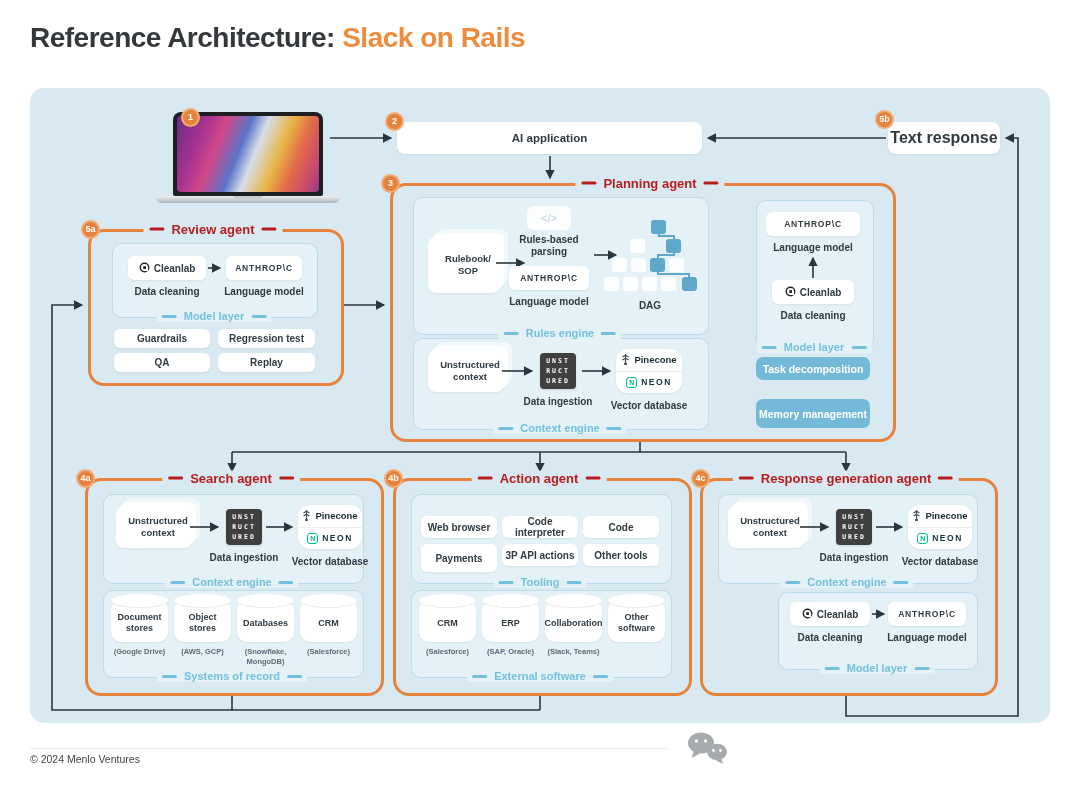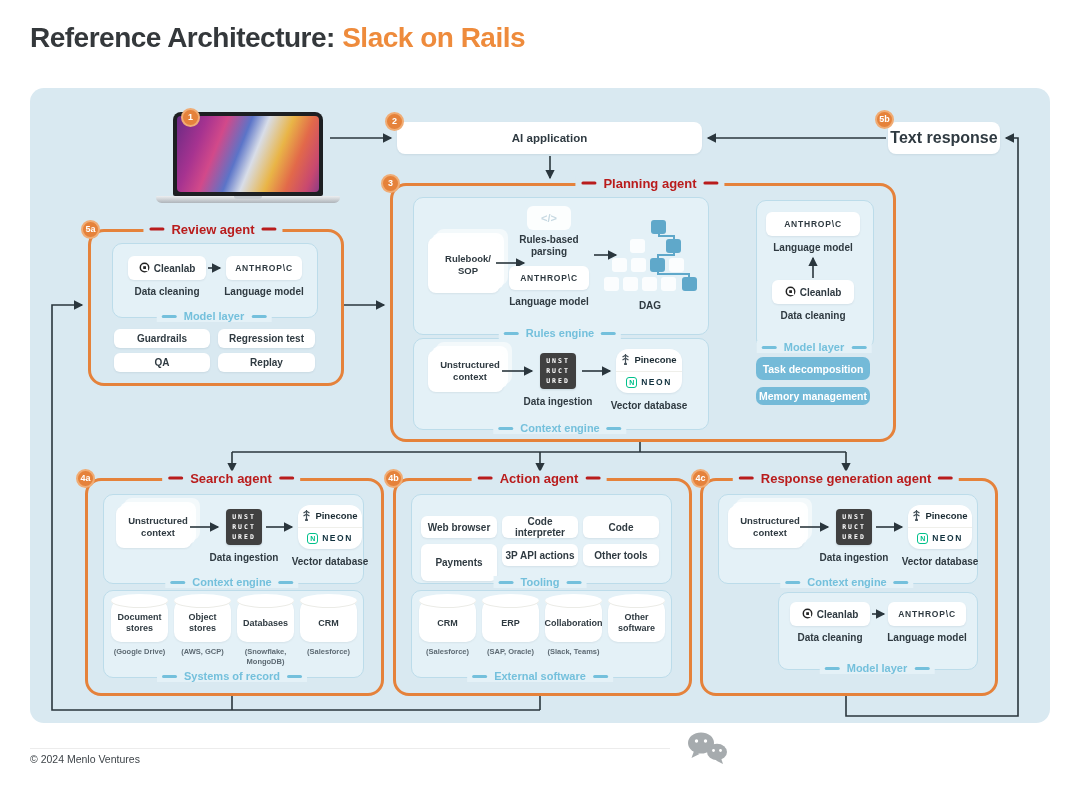--- a/index.html
+++ b/index.html
@@ -203,21 +203,21 @@
   <div class="abs card" style="left:772px;top:280px;width:82px;height:24px;">
       <span class="clicon"><svg width="11" height="11" viewBox="0 0 12 12">
           <circle cx="6" cy="6" r="4.6" fill="none" stroke="#222" stroke-width="1.6"></circle>
           <rect x="5.4" y="5.4" width="4.5" height="4.5" fill="#fff"></rect>
           <rect x="4.6" y="4.6" width="3" height="3" fill="#222"></rect>
         </svg></span>
       <span>Cleanlab</span>
     </div>
   <div class="abs caption" style="left:766px;top:310px;width:94px;">Data cleaning</div>
   <div class="abs btn" style="left:756px;top:357px;width:114px;height:23px;">Task decomposition</div>
-  <div class="abs btn" style="left:756px;top:387px;width:114px;height:18px;">Memory management</div>
+  <div class="abs btn" style="left:756px;top:399px;width:114px;height:29px;">Memory management</div>
 
   <div class="abs agent" style="left:85px;top:478px;width:293px;height:212px;"></div>
   <span class="abs boxlabel agtitle" style="left:231px;top:478px;">Search agent</span>
   <div class="abs badge" style="left:76px;top:469px;">4a</div>
 
   <div class="abs subbox" style="left:103px;top:494px;width:259px;height:88px;"></div>
   <span class="abs boxlabel sublabel" style="left:232px;top:582px;">Context engine</span>
   <div class="abs docs" style="left:116px;top:506px;width:68px;height:42px;">Unstructured context</div>
   <svg class="abs" style="left:190px;top:521px;z-index:2;" width="34" height="12">
       <path d="M0 6 H28" stroke="#2A363D" stroke-width="1.6" marker-end="url(#ah)"></path>
@@ -271,21 +271,21 @@
 
   <div class="abs agent" style="left:393px;top:478px;width:293px;height:212px;"></div>
   <span class="abs boxlabel agtitle" style="left:539px;top:478px;">Action agent</span>
   <div class="abs badge" style="left:384px;top:469px;">4b</div>
 
   <div class="abs subbox" style="left:411px;top:494px;width:259px;height:88px;"></div>
   <span class="abs boxlabel sublabel" style="left:540px;top:582px;">Tooling</span>
   <div class="abs card" style="left:421px;top:516px;width:76px;height:22px;">Web browser</div>
   <div class="abs card" style="left:502px;top:516px;width:76px;height:22px;">Code interpreter</div>
   <div class="abs card" style="left:583px;top:516px;width:76px;height:22px;">Code</div>
-  <div class="abs card" style="left:421px;top:544px;width:76px;height:37px;">Payments</div>
+  <div class="abs card" style="left:421px;top:544px;width:76px;height:28px;">Payments</div>
   <div class="abs card" style="left:502px;top:544px;width:76px;height:22px;">3P API actions</div>
   <div class="abs card" style="left:583px;top:544px;width:76px;height:22px;">Other tools</div>
 
   <div class="abs subbox" style="left:411px;top:590px;width:259px;height:86px;"></div>
   <span class="abs boxlabel sublabel" style="left:540px;top:676px;">External software</span>
   <div class="cyl" style="left:419px;top:600px;width:57px;height:42px;">
       <span class="cylname">CRM</span>
     </div>
   <div class="sub" style="left:416px;top:647px;width:63px;">(Salesforce)</div>
   <div class="cyl" style="left:482px;top:600px;width:57px;height:42px;">

